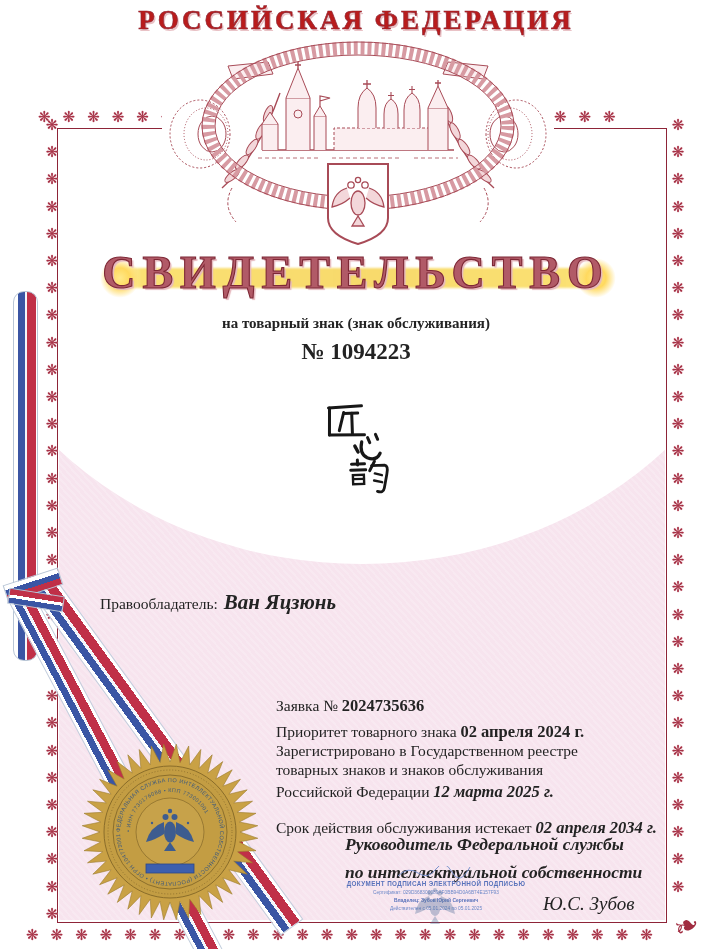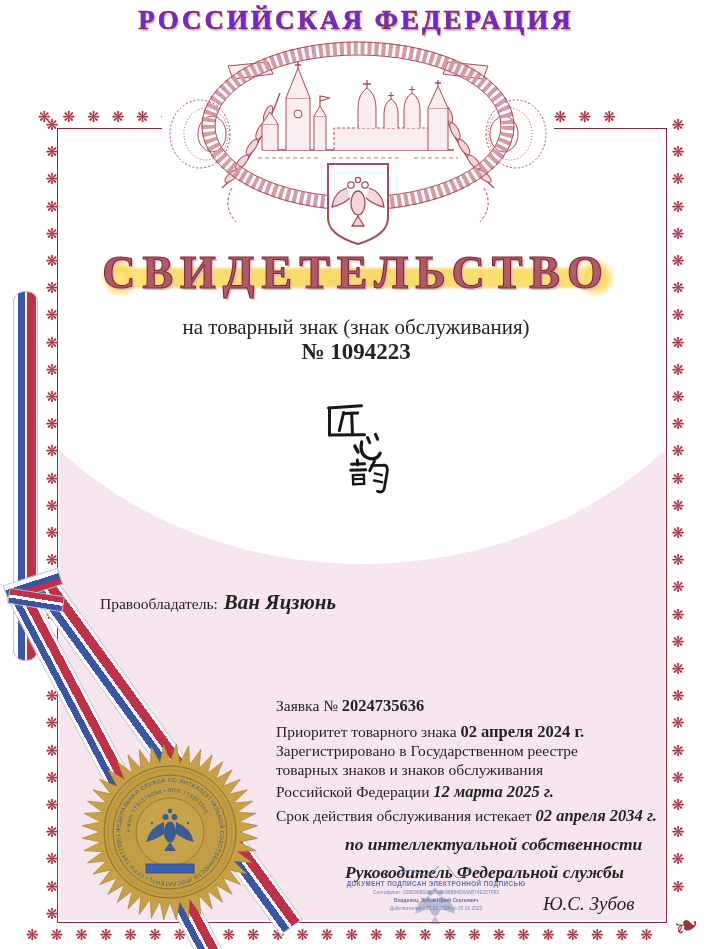--- a/index.html
+++ b/index.html
@@ -24,52 +24,52 @@
   
   .pink-zone{position:absolute;left:59px;top:420px;width:606px;height:500px;
              background:#f7e4ee;overflow:hidden;z-index:0;}
   .pink-zone::after{content:"";position:absolute;inset:0;
       background:repeating-linear-gradient(48deg,rgba(255,255,255,.18) 0 2px,rgba(0,0,0,0) 2px 5px);}
   .white-oval{position:absolute;left:50%;top:-556px;width:820px;height:700px;
               margin-left:-410px;background:#ffffff;border-radius:50%;}
 
   
   .country{position:absolute;left:0;top:5px;width:712px;text-align:center;
-           font-size:27px;font-weight:bold;letter-spacing:3px;color:#6d28d9;
+           font-size:27px;font-weight:bold;letter-spacing:3px;color:#b91c1c;
            -webkit-text-stroke:.6px #8d2836;text-shadow:1.5px 1.5px 0 #e9c2c6;z-index:4;}
   .emblem{position:absolute;left:162px;top:38px;width:392px;height:210px;background:#fff;z-index:3;}
 
   
   .cert-title-wrap{position:absolute;left:0;top:246px;width:712px;height:70px;z-index:4;text-align:center;}
   .gold-band{position:absolute;left:112px;top:22px;width:492px;height:20px;border-radius:10px;
       background:linear-gradient(90deg,rgba(250,220,90,0) 0,rgba(250,220,90,.85) 6%,rgba(247,214,92,.9) 50%,rgba(250,220,90,.85) 94%,rgba(250,220,90,0) 100%);
       filter:blur(1px);}
   .gold-spark{position:absolute;top:12px;width:40px;height:40px;border-radius:50%;
       background:radial-gradient(circle,#ffe98a 0%,#ffd95e 35%,rgba(255,217,94,0) 70%);}
   .cert-title{position:relative;font-size:46px;font-weight:bold;letter-spacing:7px;
       color:#b15a67;-webkit-text-stroke:1.1px #7e2836;text-shadow:2px 2px 1px #e6b9bf;}
   .cert-subtitle{position:absolute;left:0;top:315px;width:712px;text-align:center;
-      font-size:21px;font-weight:normal;z-index:4;}
+      font-size:15px;font-weight:bold;z-index:4;}
   .cert-number{position:absolute;left:0;top:339px;width:712px;text-align:center;
       font-size:23px;font-weight:bold;z-index:4;}
 
   
   .mark{position:absolute;left:318px;top:400px;z-index:4;}
 
   
   .holder{position:absolute;left:100px;top:590px;z-index:4;}
   .holder-label{font-size:15.5px;}
   .holder-name{font-size:21px;font-weight:bold;font-style:italic;margin-left:6px;text-align:center;}
 
   
   .reg{position:absolute;left:276px;top:696px;width:392px;font-size:15.5px;z-index:4;}
   .reg .l1{margin-bottom:6px;}
   .reg .l2{}
   .reg .l3{line-height:18.5px;}
-  .reg .l5{margin-top:3px;margin-bottom:4px;}
+  .reg .l5{margin-top:3px;margin-bottom:16px;}
   .b{font-weight:bold;font-size:16.5px;}
   .bi{font-weight:bold;font-style:italic;font-size:16.5px;}
 
   
   .sig-title{position:absolute;left:345px;top:830px;width:330px;font-size:17.5px;
       font-weight:bold;font-style:italic;line-height:28px;z-index:4;}
   .signer{position:absolute;left:543px;top:893px;font-size:19px;font-style:italic;z-index:5;}
 
   
   .stamp{position:absolute;left:344px;top:872px;width:184px;height:66px;z-index:4;
@@ -305,22 +305,22 @@
       <span>Российской Федерации</span>
       <span class="bi">12 марта 2025 г.</span>
     </div>
     <div>
       <span>Срок действия обслуживания истекает</span>
       <span class="bi">02 апреля 2034 г.</span>
     </div>
   </div>
 
   <div class="sig-title nosel">
+    <div>Руководитель Федеральной службы</div>
     <div>по интеллектуальной собственности</div>
-    <div>Руководитель Федеральной службы</div>
   </div>
   <div class="signer nosel">Ю.С. Зубов</div>
 
   <div class="stamp nosel">
     <svg class="squig" width="80" height="14" viewBox="0 0 80 14">
       <path d="M4,10 q10,-10 20,-3 t18,-4 t16,3 t18,-5" stroke="#7b93cc" fill="none" stroke-width="1"></path>
     </svg>
     <svg class="stamp-eagle" width="46" height="46" viewBox="0 0 46 46">
       <g fill="#4a6a94">
         <circle cx="23" cy="8" r="2"></circle>

